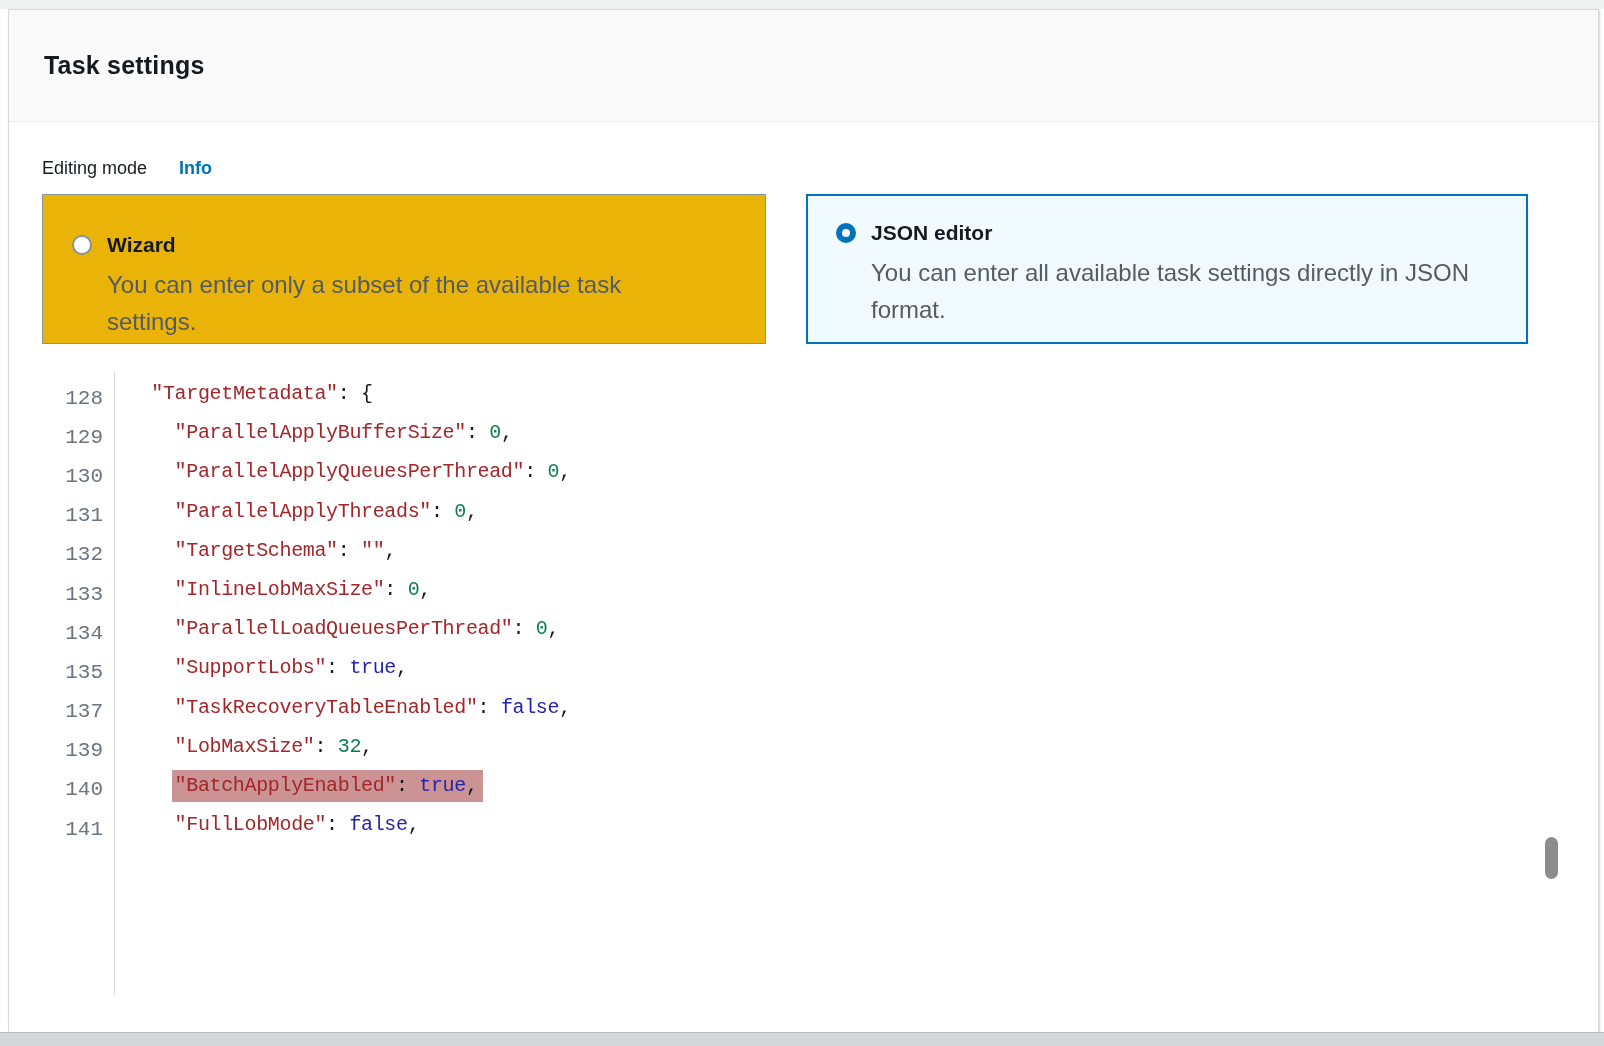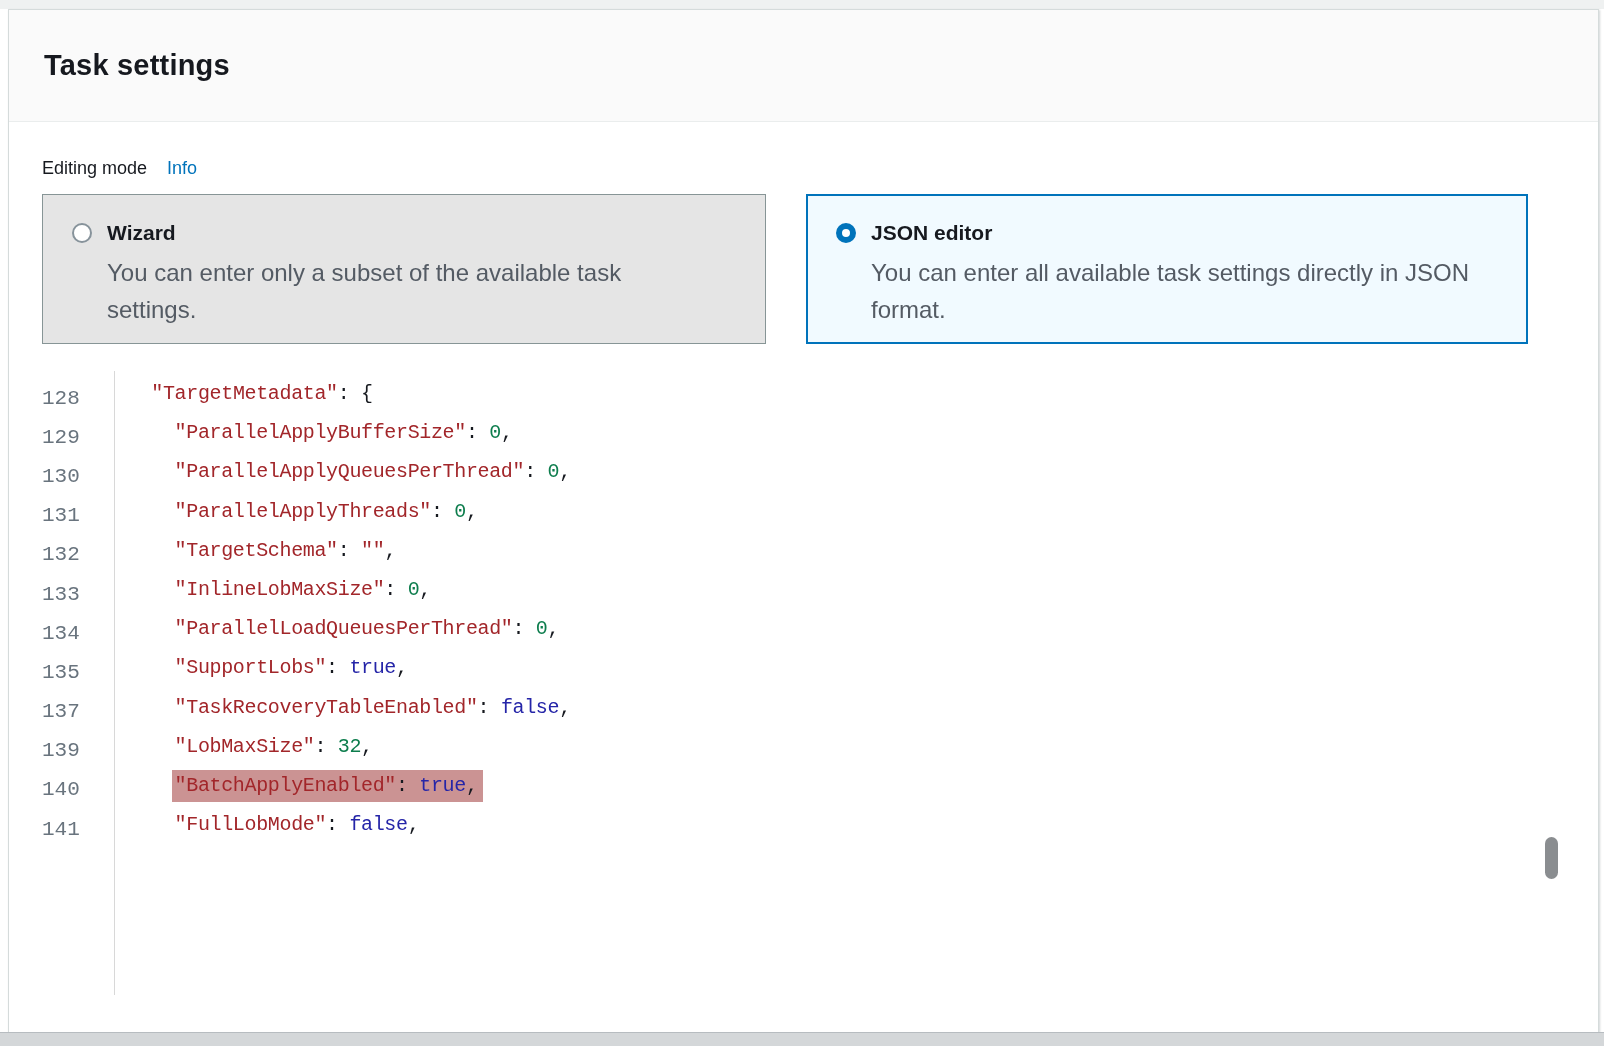--- a/index.html
+++ b/index.html
@@ -7,46 +7,46 @@
     font-family:"Liberation Sans", sans-serif; }
 
   .top-strip { position:absolute; left:0; top:0; width:1604px; height:9px; background:#eff1f1; }
 
   .panel { position:absolute; left:8px; top:9px; width:1591px; height:1080px;
     background:#ffffff; border:1px solid #d5dbdb;
     box-shadow:1px 1px 2px rgba(0,28,36,.18); }
 
   .panel-header { height:112px; display:flex; align-items:center; padding:0 35px;
     background:#fafafa; border-bottom:1px solid #eaeded; }
-  .page-title { font-size:29px; font-weight:700; color:#16191f; letter-spacing:.2px; }
+  .page-title { font-size:25px; font-weight:700; color:#16191f; letter-spacing:.2px; }
 
   .panel-content { padding:36px 33px 0 33px; }
 
   .editing-mode-row { font-size:18px; color:#16191f; display:flex; align-items:baseline; }
-  .info-link { margin-left:20px; color:var(--accent); font-weight:400; cursor:pointer; }
+  .info-link { margin-left:32px; color:var(--accent); font-weight:700; cursor:pointer; }
 
   .options { display:flex; gap:40px; margin-top:15px; }
-  .option-card { width:724px; height:150px; background:#e5e5e5;
-    border:1px solid #879596; padding:26px 29px; cursor:pointer; }
+  .option-card { width:724px; height:150px; background:#eab308;
+    border:1px solid #879596; padding:38px 29px; cursor:pointer; }
   .option-card.selected { width:722px; border:2px solid var(--accent);
     background:var(--selected-card-bg); padding:25px 28px; }
   .option-head { display:flex; align-items:center; gap:15px; }
   .radio { width:20px; height:20px; border-radius:50%; background:#ffffff;
     border:2px solid #87939b; flex:none; }
   .selected .radio { border:6px solid var(--accent); }
   .option-label { font-size:21px; font-weight:700; color:#16191f; }
   .option-desc { margin:9px 0 0 35px; font-size:24px; line-height:37px;
     color:#545b64; max-width:610px; }
 
   .editor { position:relative; margin-top:30px;
     font-family:"Liberation Mono","DejaVu Sans Mono",monospace; font-size:20px; color:#16191f; }
   .editor::before { content:""; position:absolute; left:72px; top:-3px;
     width:1px; height:624px; background:#d8d8d8; }
   .line { display:flex; height:39.2px; align-items:center; }
-  .gutter { width:61px; flex:none; color:#69747e; font-size:21px;margin-top:9px; }
+  .gutter { width:61px; flex:none; text-align:right; color:#69747e; font-size:21px;margin-top:9px; }
   .code { padding-left:25px; white-space:pre; letter-spacing:-0.35px; }
   .k, .str { color:var(--code-key); }
   .num { color:var(--code-number); }
   .bool { color:var(--code-boolean);font-family:Liberation Mono, monospace; }
   .p { color:#16191f; }
   .hl { background:var(--code-highlight); padding:4px 5px 5px 3px; margin:-4px -5px -5px -3px; }
 
   .scroll-thumb { position:absolute; right:40px; top:827px; width:13px; height:42px;
     border-radius:7px; background:#8a8d90; cursor:pointer; }
 

